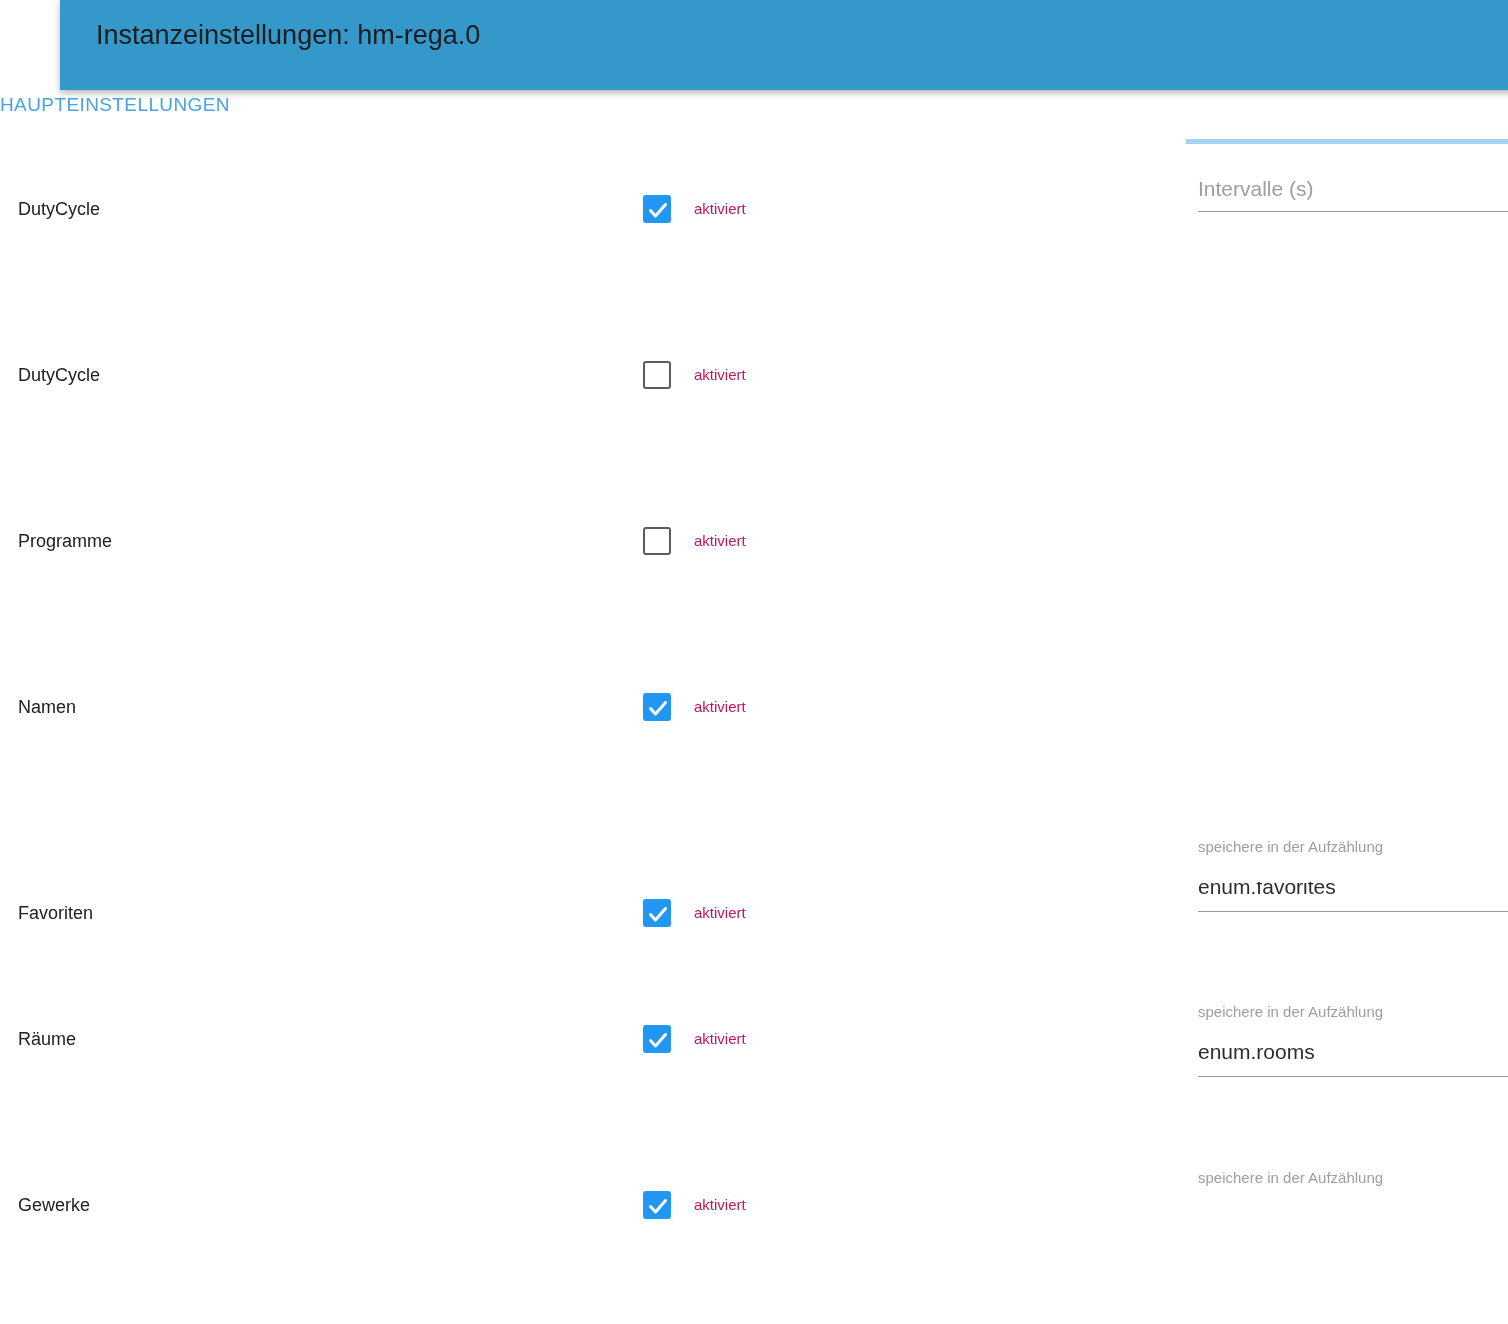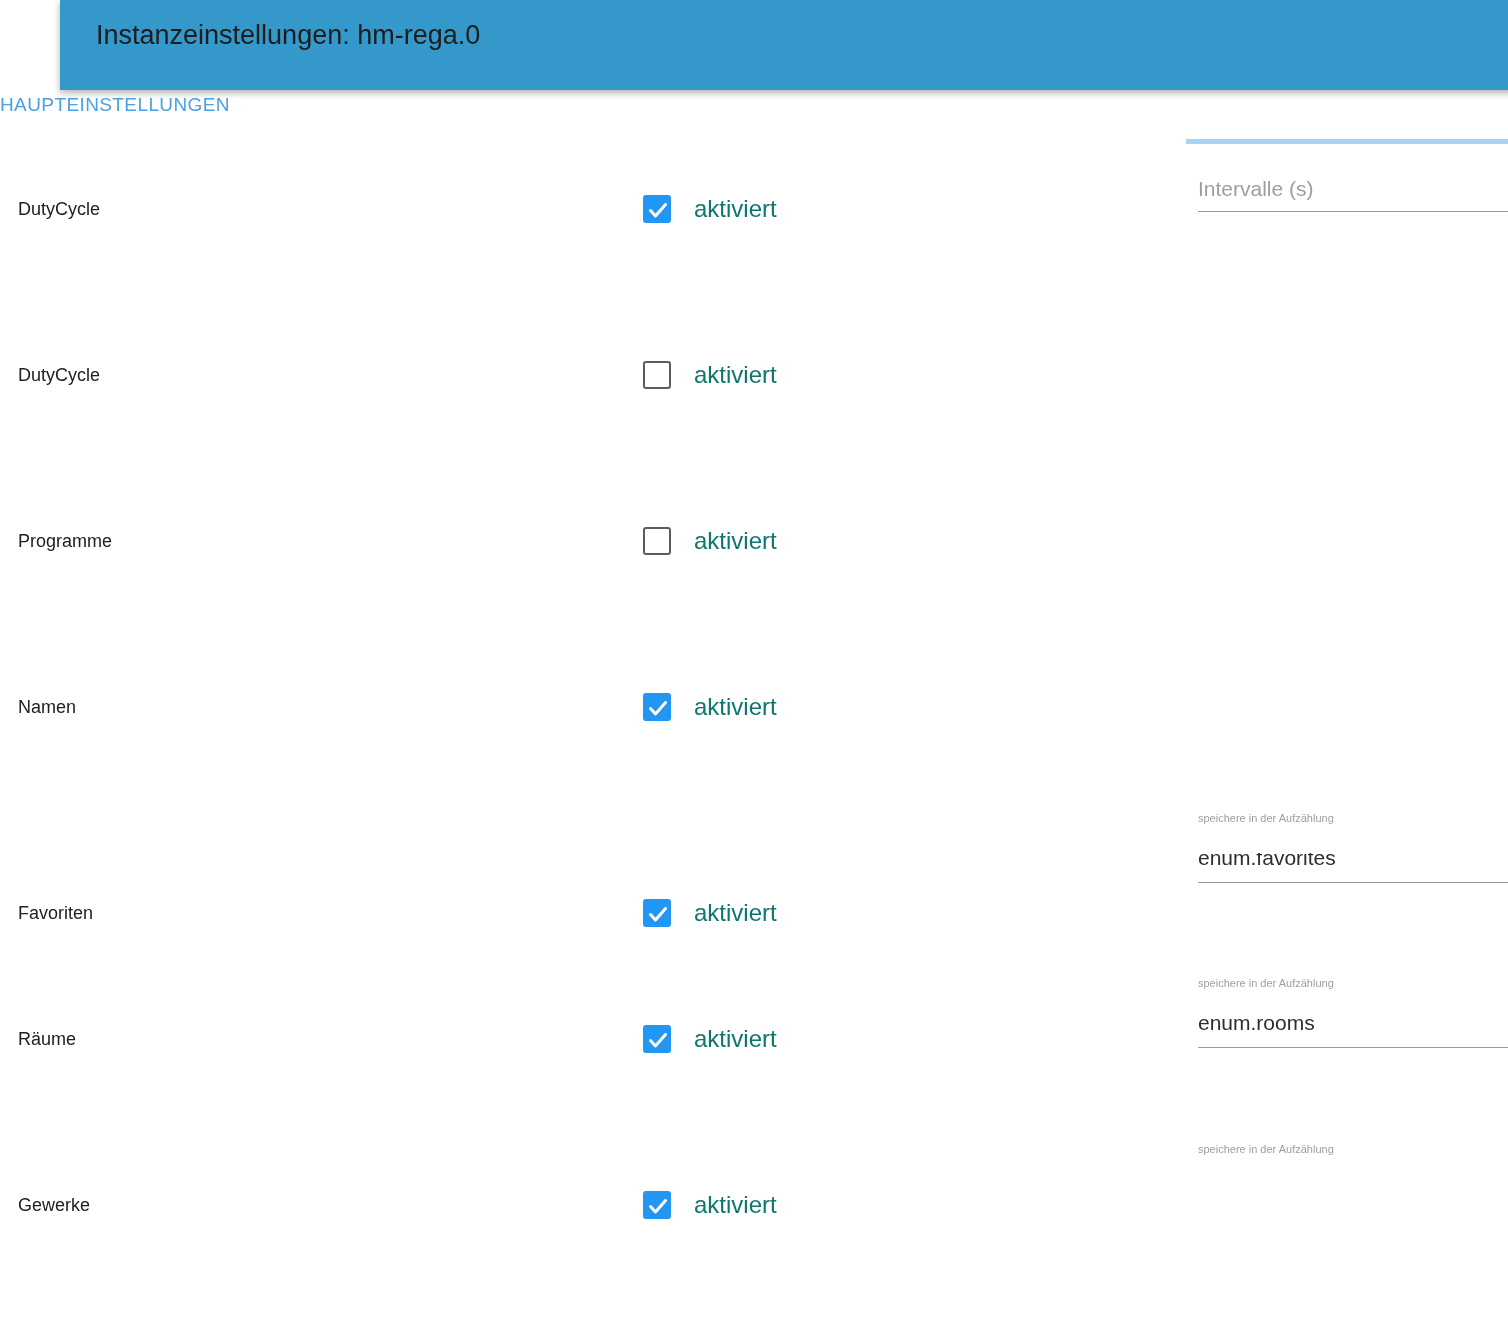--- a/index.html
+++ b/index.html
@@ -86,39 +86,40 @@
   .checkbox svg { display: none; position: absolute; left: 1px; top: 1px; }
   .checkbox.checked {
     border-color: #2196f3;
     background: #2196f3;
   }
   .checkbox.checked svg { display: block; }
   .row .cb-label {
     position: absolute;
     left: 694px; top: 0;
     line-height: 28px;
-    font-size: 24px;
-    color: #0f766e;
+    font-size: 15px;
+    color: #be185d;
     cursor: pointer;
     white-space: nowrap;
   }
 
   
   .rfield {
     position: absolute;
     left: 1198px;
     width: 310px;
   }
   .rfield .rfield-label {
-    font-size: 11px;
+    font-size: 15px;
     color: #9e9e9e;
     height: 16px;
     line-height: 16px;
     margin-bottom: 27px;
     white-space: nowrap;
+    margin-top: 29px;
   }
   .rfield input {
     display: block;
     width: 100%;
     box-sizing: border-box;
     border: none;
     border-bottom: 1px solid #9b9b9b;
     outline: none;
     background: transparent;
     font-family: "Liberation Sans", sans-serif;

